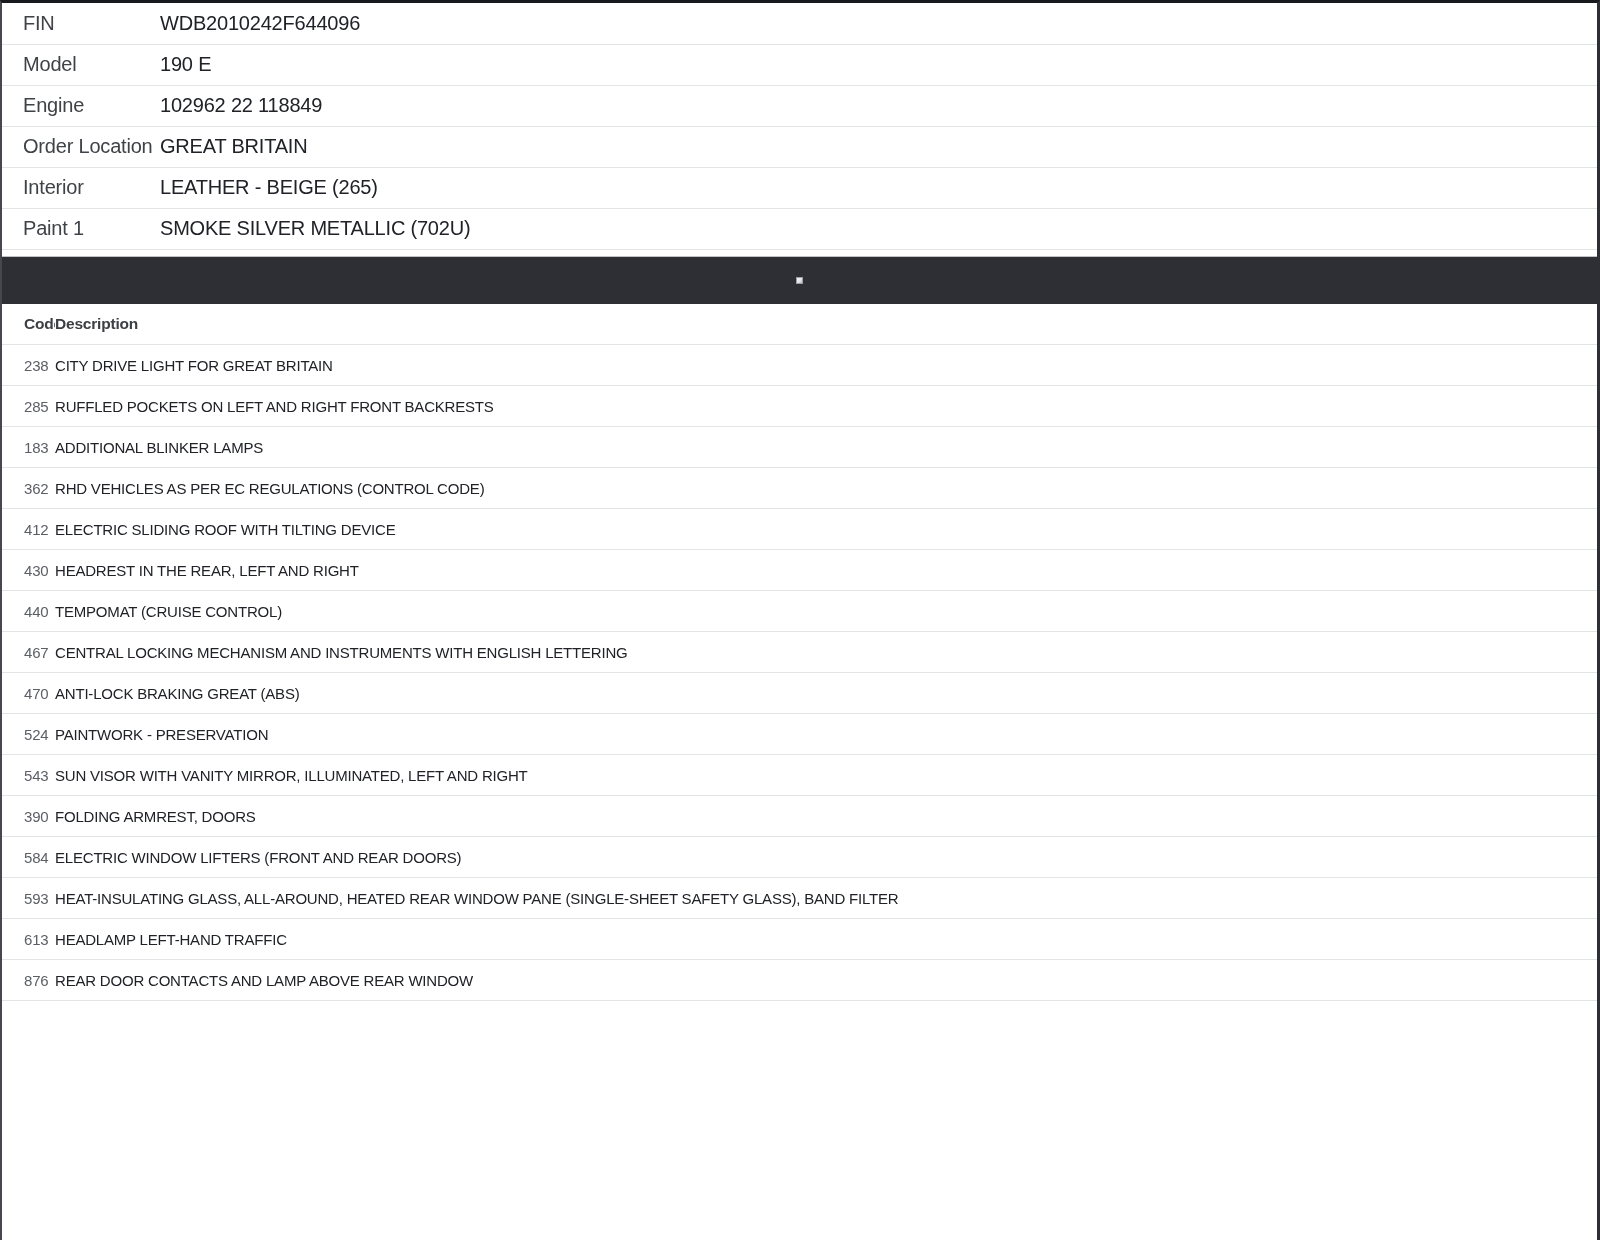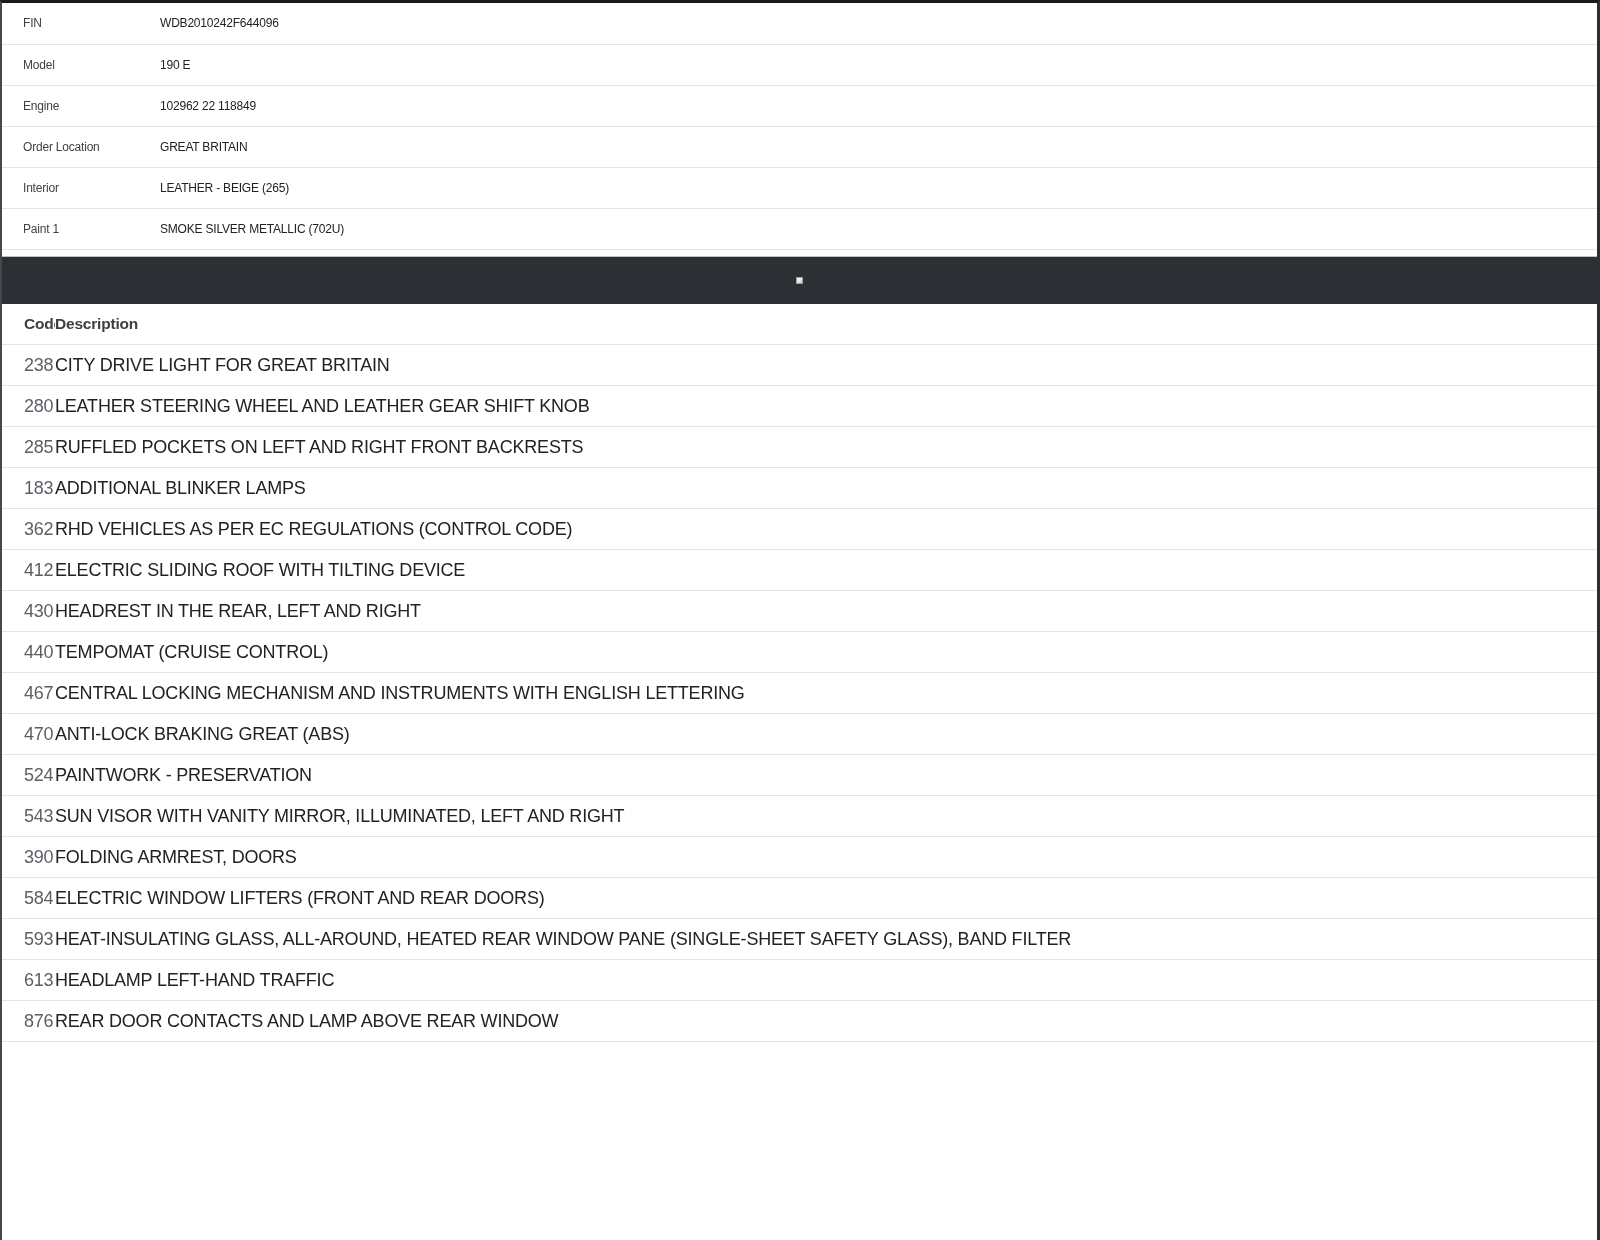--- a/index.html
+++ b/index.html
@@ -34,21 +34,21 @@
   table {
     width: 100%;
     border-collapse: collapse;
     table-layout: fixed;
   }
   td, th {
     height: 41px;
     border-bottom: 1px solid var(--row-separator);
     vertical-align: middle;
     text-align: left;
-    font-size: 12px;
+    font-size: 20px;
     letter-spacing: -0.2px;
     white-space: nowrap;
     overflow: hidden;
   }
   
   .info-table td.label {
     width: 158px;
     padding-left: 21px;
     padding-right: 22px;
     color: var(--label-text);
@@ -78,21 +78,21 @@
     font-size: 15.5px;
     color: var(--header-text);
   }
   .options-table th.code,
   .options-table td.code {
     width: 53px;
     padding-left: 22px;
     padding-right: 22px;
   }
   .options-table td {
-    font-size: 18px;
+    font-size: 15px;
   }
   .options-table td.code { color: var(--code-text); }
   .options-table td.description { color: var(--description-text); }
 </style>
 </head>
 <body>
 
 <div class="page">
 
   <table class="info-table">
@@ -144,24 +144,20 @@
         <th class="code">Code</th>
         <th class="description">Description</th>
       </tr>
     </thead>
     <tbody id="options-body">
   <tr>
     <td class="code">238</td>
     <td class="description">CITY DRIVE LIGHT FOR GREAT BRITAIN</td>
   </tr>
 
-  <tr>
-    <td class="code">280</td>
-    <td class="description">LEATHER STEERING WHEEL AND LEATHER GEAR SHIFT KNOB</td>
-  </tr>
 
   <tr>
     <td class="code">285</td>
     <td class="description">RUFFLED POCKETS ON LEFT AND RIGHT FRONT BACKRESTS</td>
   </tr>
 
   <tr>
     <td class="code">183</td>
     <td class="description">ADDITIONAL BLINKER LAMPS</td>
   </tr>

